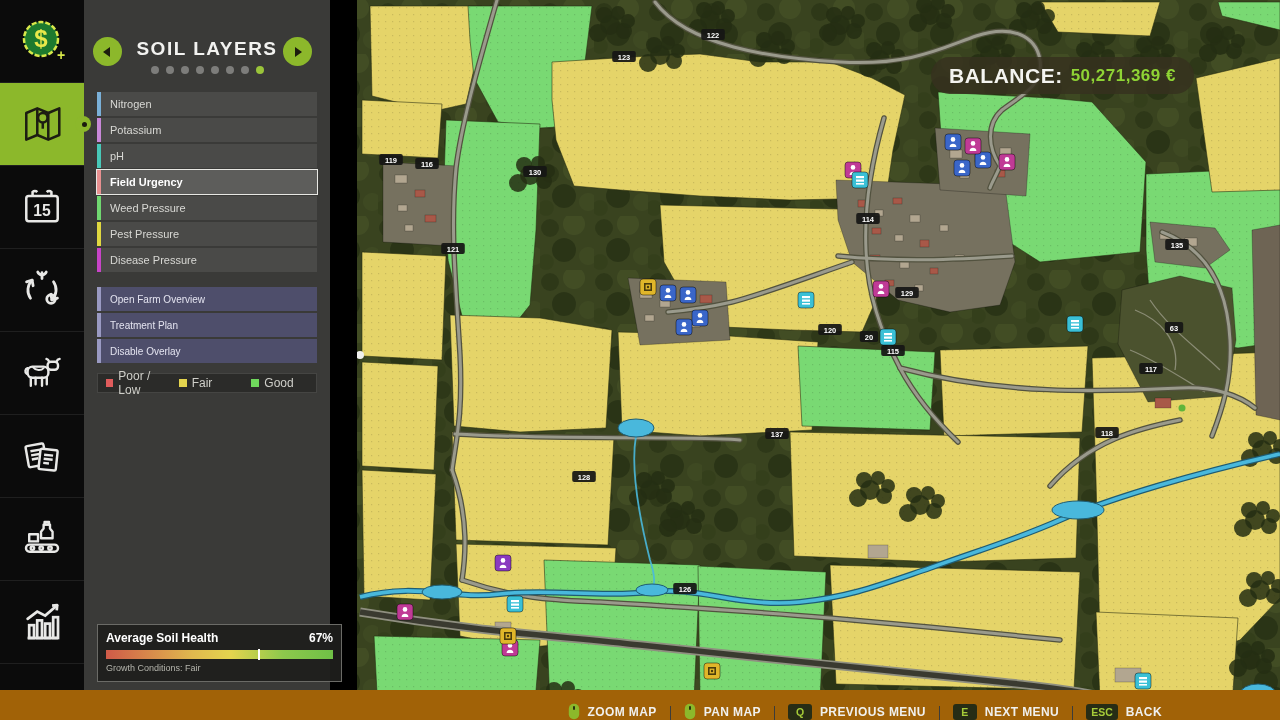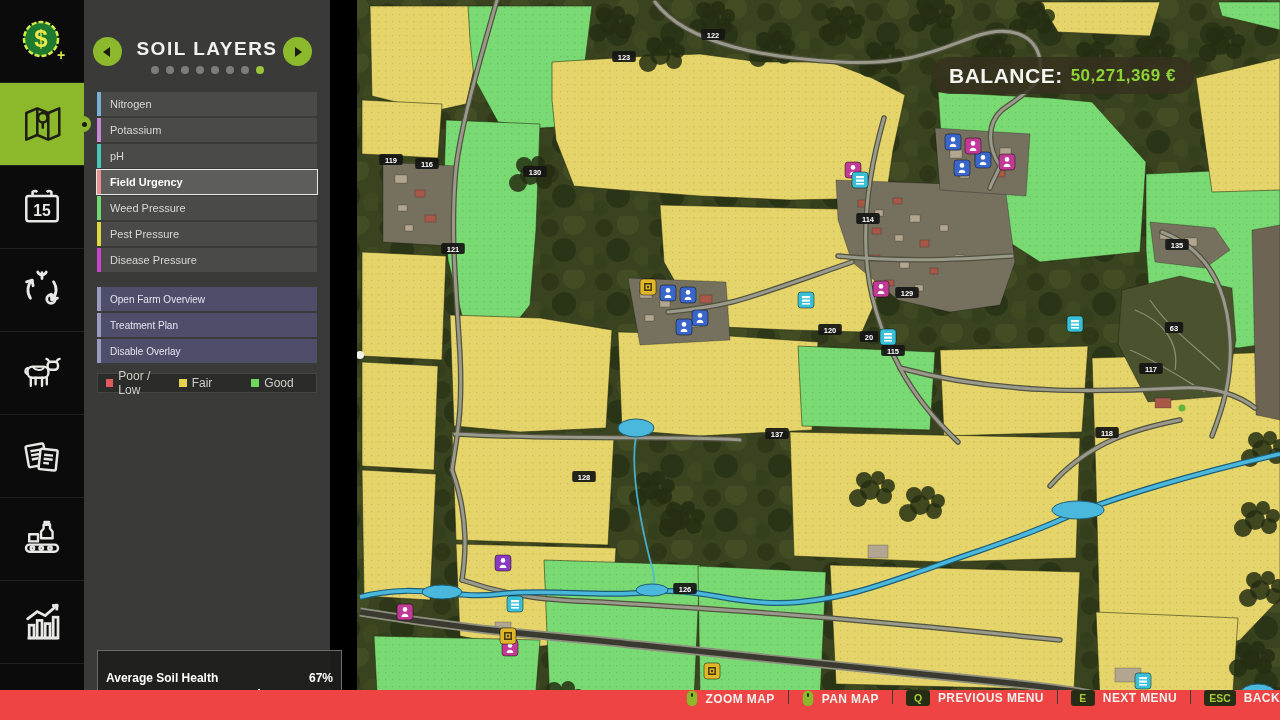--- a/index.html
+++ b/index.html
@@ -31,34 +31,34 @@
   .layer-item.sel{background:#5d5d5b;outline:1px solid #e8e8e4;}
   .layer-item.sel .ltxt{color:#fff;font-weight:bold;}
   #action-list{margin-top:15px;}
   .action-item{height:24px;background:#4e4e6b;display:flex;align-items:center;cursor:pointer;}
   .action-item .cbar{width:4px;align-self:stretch;margin-right:9px;background:#9a9ac2;}
   .action-item .ltxt{color:#e4e4f0;font-size:10px;}
   #legend{margin:10px 13px 0;height:18px;background:#2b2b29;border:1px solid #454543;display:flex;align-items:center;}
   .leg-item{display:flex;align-items:center;gap:5px;margin-left:8px;flex:1;}
   .leg-sq{width:8px;height:8px;}
   .leg-txt{color:#cfcfc9;font-size:12px;}
-  #soil-box{position:absolute;left:97px;top:650px;width:245px;height:58px;background:rgba(30,30,28,.92);border:1px solid #6b6b67;z-index:6;padding:20px 8px 0;box-sizing:border-box;}
+  #soil-box{position:absolute;left:97px;top:624px;width:245px;height:58px;background:rgba(30,30,28,.92);border:1px solid #6b6b67;z-index:6;padding:6px 8px 0;box-sizing:border-box;}
   #soil-row{display:flex;justify-content:space-between;align-items:baseline;}
   #soil-label,#soil-pct{color:#fff;font-size:12px;font-weight:bold;}
   #soil-bar{position:relative;height:9px;margin-top:5px;background:linear-gradient(90deg,#cf5a48 0%,#e0b84e 38%,#e4d44e 55%,#8dc84c 78%,#6fc046 100%);}
   #soil-marker{position:absolute;top:-1px;width:2px;height:11px;background:#fff;}
   #soil-cond{color:#b4b4ac;font-size:9px;margin-top:4px;}
   
   #map-wrap{position:absolute;left:357px;top:0;width:923px;height:720px;background:#39431f;z-index:1;cursor:grab;}
   
   #balance{position:absolute;left:931px;top:57px;height:37px;border-radius:19px;background:rgba(54,49,30,.85);display:flex;align-items:center;padding:0 18px;gap:8px;z-index:7;}
   #balance-label{color:#f4f4f0;font-size:21px;font-weight:bold;letter-spacing:.5px;}
   #balance-value{font-size:17px;font-weight:bold;letter-spacing:.5px;}
   
-  #hotbar{position:absolute;left:0;bottom:0;width:1280px;height:30px;background:#ef4444;display:flex;align-items:flex-start;justify-content:flex-end;box-sizing:border-box;z-index:8;}
+  #hotbar{position:absolute;left:0;bottom:0;width:1280px;height:30px;background:#a16207;display:flex;align-items:flex-end;justify-content:flex-end;padding-right:118px;box-sizing:border-box;z-index:8;}
   .hk{display:flex;align-items:center;gap:8px;}
   .hk-label{color:#f0f0ee;font-size:12px;font-weight:bold;letter-spacing:.4px;}
   .keycap{min-width:14px;height:16px;padding:0 5px;border-radius:3px;background:#272d15;color:#a6cc38;font-size:10.5px;font-weight:bold;display:flex;align-items:center;justify-content:center;}
   .hk-div{width:1px;height:14px;background:#3c3c3a;margin:0 13px;}
 </style>
 </head>
 <body>
 
 <nav id="sidebar">
     <div class="side-tile">

